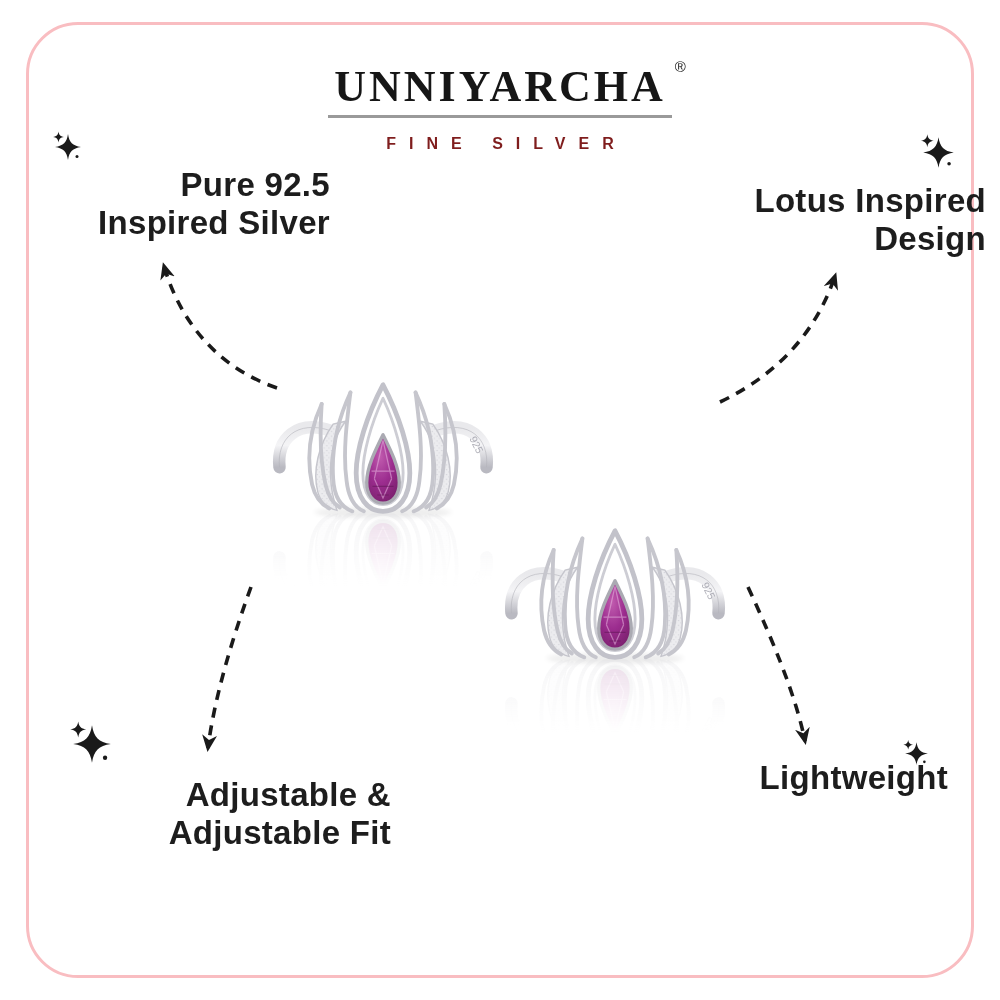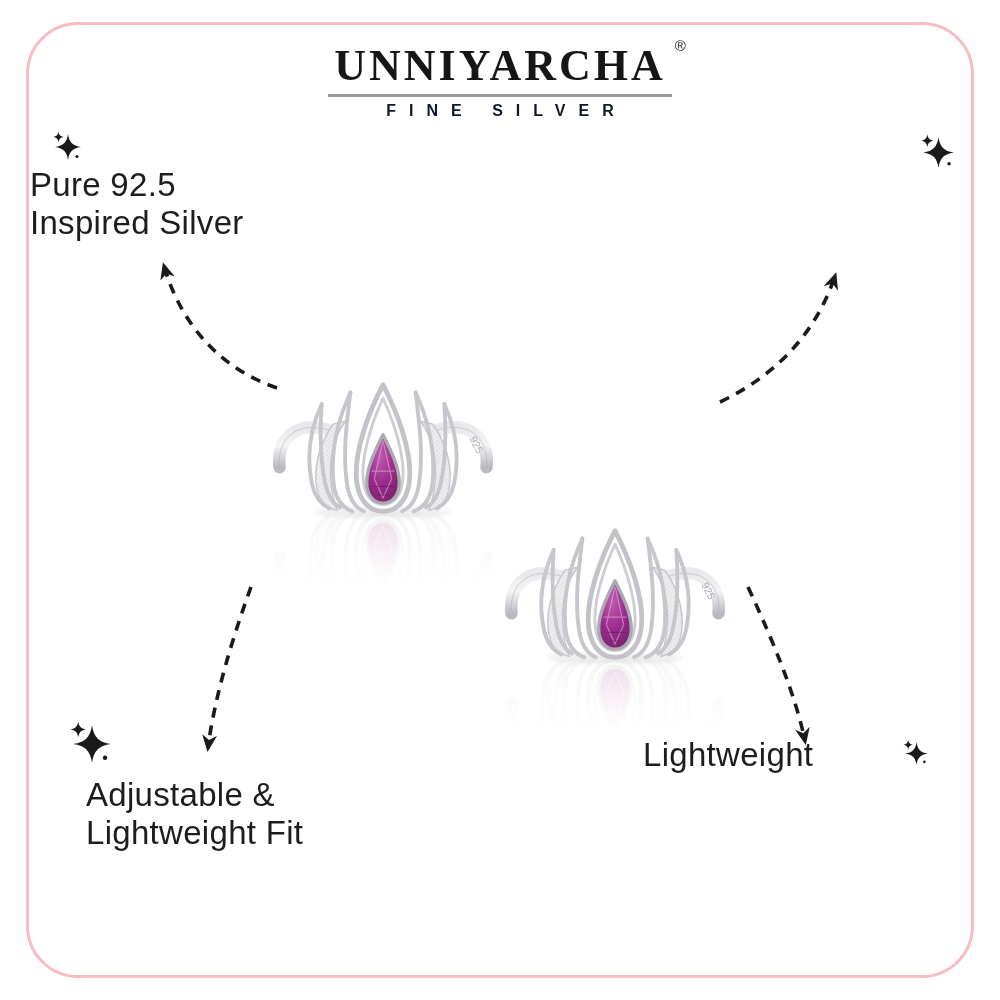--- a/index.html
+++ b/index.html
@@ -5,44 +5,44 @@
   html,body{margin:0;padding:0;background:#ffffff;}
   .stage{
     position:relative;width:1000px;height:1000px;background:#ffffff;
     font-family:"Liberation Sans","DejaVu Sans",sans-serif;overflow:hidden;
   }
   .frame{
     position:absolute;left:26px;top:22px;right:26px;bottom:22px;
     border:3px solid #f9bdc1;border-radius:52px;pointer-events:none;
   }
   
-  .logo{position:absolute;top:44px;left:0;width:1000px;text-align:center;}
+  .logo{position:absolute;top:65px;left:0;width:1000px;text-align:center;}
   .logo-name{
     display:inline-block;position:relative;
     font-family:"Liberation Serif","DejaVu Serif",serif;
     font-weight:700;font-size:44px;letter-spacing:3px;color:#161616;
     line-height:1;padding:0 6px 6px 6px;border-bottom:3px solid #9a9a9a;
   }
   .logo-reg{
     position:absolute;top:-6px;right:-14px;font-size:15px;font-weight:400;
     font-family:"Liberation Sans",sans-serif;letter-spacing:0;
   }
   .logo-tagline{
-    margin-top:5px;font-size:16px;font-weight:700;letter-spacing:13px;
-    color:#0f172a;text-indent:13px;
+    margin-top:17px;font-size:16px;font-weight:700;letter-spacing:13px;
+    color:#7f1d1d;text-indent:13px;
   }
   
   .feature{
-    position:absolute;text-align:left;color:#1d1d1d;
-    font-size:33px;font-weight:400;line-height:1.16;letter-spacing:.3px;
+    position:absolute;text-align:right;color:#1d1d1d;
+    font-size:33px;font-weight:700;line-height:1.16;letter-spacing:.3px;
   }
   .f-tl{left:30px;top:166px;width:300px;}
   .f-tr{left:686px;top:182px;width:300px;}
   .f-bl{left:86px;top:776px;width:305px;}
-  .f-br{left:643px;top:736px;width:305px;}
+  .f-br{left:643px;top:759px;width:305px;}
   
   .overlay{position:absolute;left:0;top:0;pointer-events:none;}
   .ring{position:absolute;}
   .ring1{left:268px;top:358px;width:230px;height:230px;}
   .ring2{left:500px;top:504px;width:230px;height:230px;}
   .sparkle{position:absolute;}
   .sp-tl{left:48px;top:127px;width:40px;height:40px;}
   .sp-tr{left:915px;top:129px;width:47px;height:47px;}
   .sp-bl{left:63px;top:715px;width:58px;height:58px;}
   .sp-br{left:899px;top:736px;width:35px;height:35px;}
@@ -173,21 +173,25 @@
       <g transform="translate(0,322) scale(1,-1)">
           <use href="#ringG"></use>
         </g>
     </g>
   </svg>
 
   <div class="feature f-tl">
     <div>Pure 92.5</div>
     <div>Inspired Silver</div>
   </div>
+  <div class="feature f-tr">
+    <div>Lotus Inspired</div>
+    <div>Design</div>
+  </div>
   <div class="feature f-bl">
     <div>Adjustable &amp;</div>
-    <div>Lightweight Fit</div>
+    <div>Adjustable Fit</div>
   </div>
   <div class="feature f-br">
     <div>Lightweight</div>
   </div>
 
 </div>
 
 </body></html>

